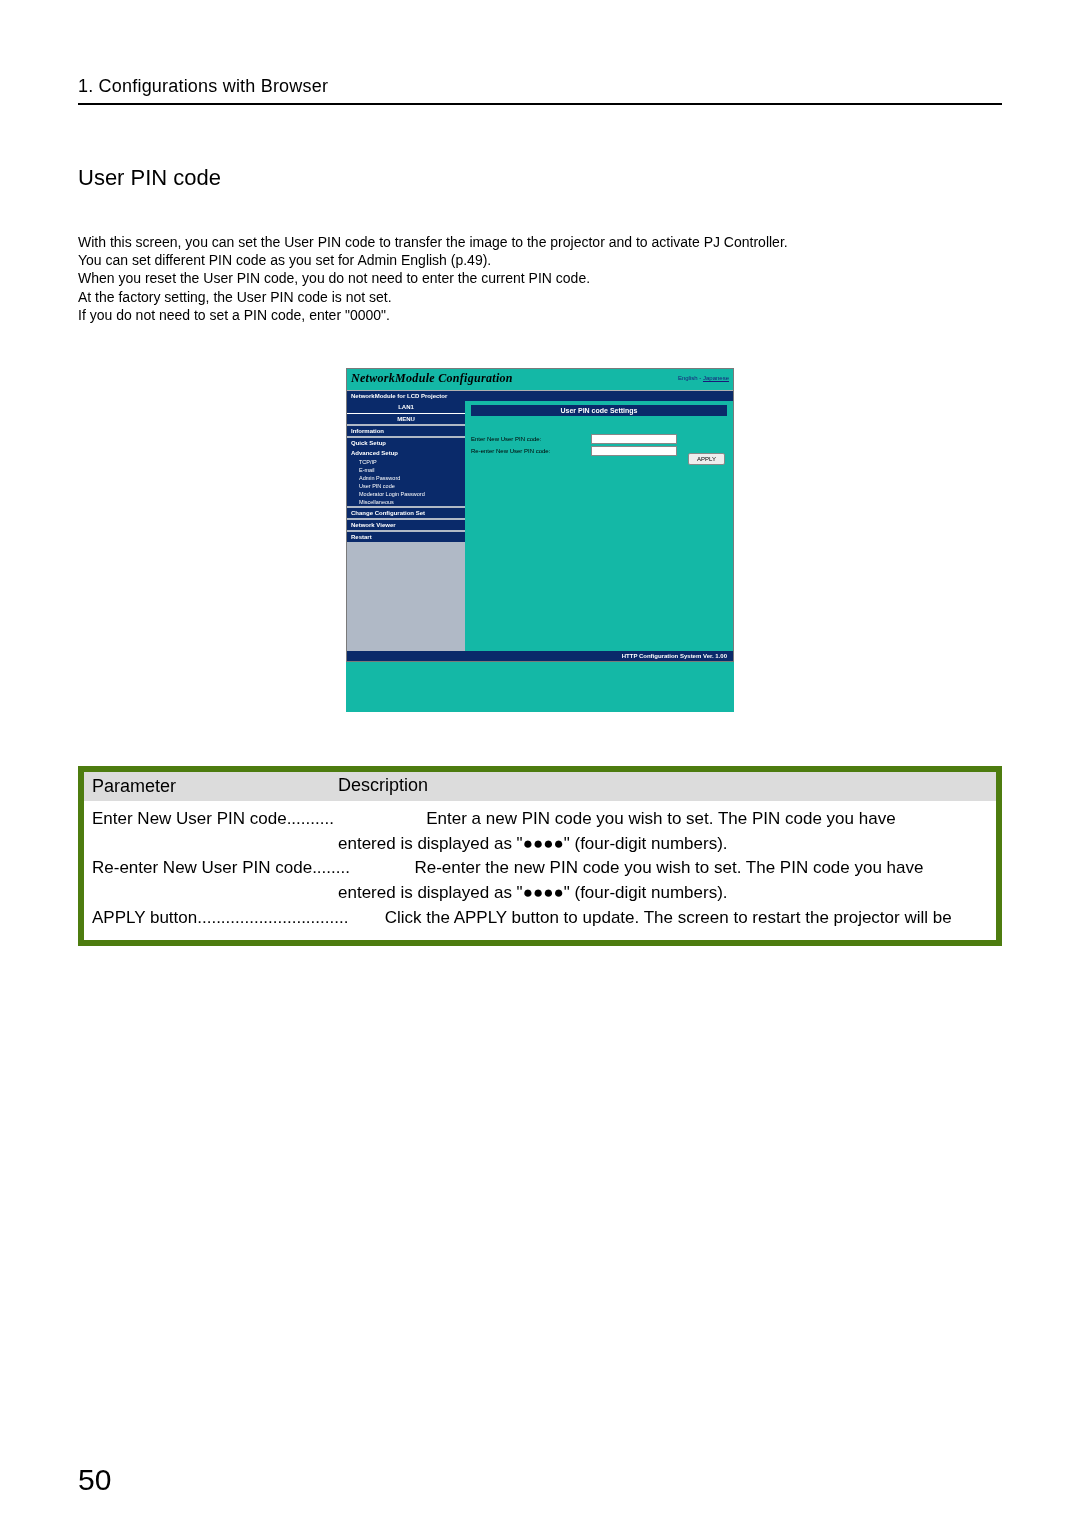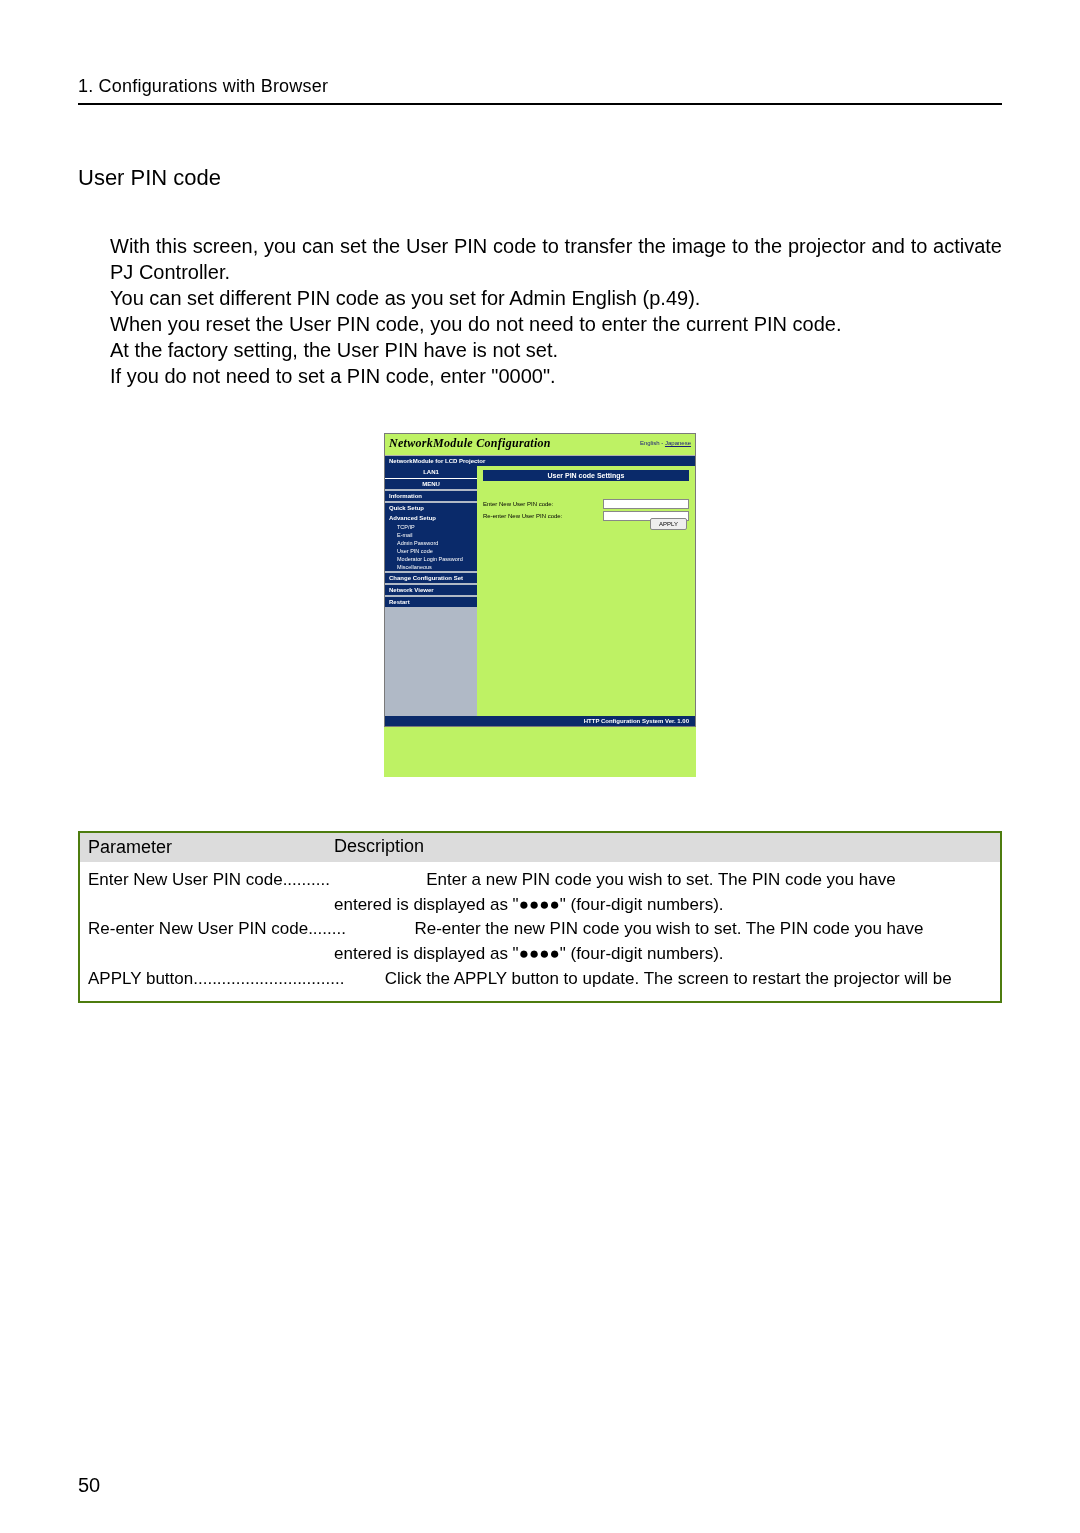--- a/index.html
+++ b/index.html
@@ -1,28 +1,28 @@
 <!DOCTYPE html>
 <html><head>
 <meta charset="utf-8">
 <style>
   * { box-sizing: border-box; margin: 0; padding: 0; }
   html, body { width: 1080px; height: 1533px; background: #fff; font-family: Arial, Helvetica, sans-serif; color: #000; }
   .page { position: relative; width: 1080px; height: 1533px; padding: 76px 78px 0 78px; }
   .chapter-title { font-size: 18px; margin-bottom: 6px; letter-spacing: 0.2px; }
   .hr-thick { border: none; border-top: 2px solid #000; width: 100%; margin-bottom: 60px; }
   .section-title { font-size: 22px; margin-bottom: 42px; }
-  .body-text { font-size: 20px; line-height: 1.3; margin-left: 32px; }
+  .body-text { font-size: 14px; line-height: 1.3; }
   .body-text p { margin: 0; }
   .body-text { margin-bottom: 44px; }
   .justify { text-align: justify; }
 
   
   .figure-wrap { width: 100%; display: flex; justify-content: center; margin-bottom: 54px; }
-  .figure { width: 312px; height: 344px; font-size: 7px; background: #bef264; position: relative; }
+  .figure { width: 388px; height: 344px; font-size: 7px; background: #14b8a6; position: relative; }
   .fig-inner { border: 1px solid #7a7a7a; width: 100%; }
   .fig-header { border-bottom: 1px solid #b0b0b0; padding: 2px 4px 4px 4px; position: relative; }
   .fig-header .title { font-family: Georgia, 'Times New Roman', serif; font-style: italic; font-weight: bold; font-size: 12px; letter-spacing: 0.3px; }
   .fig-header .lang { position: absolute; right: 4px; top: 6px; font-size: 6px; color: #1a1a7a; }
   .fig-header .lang a { color: #1a1a7a; text-decoration: underline; }
   .subtitle-bar { background: #0a2a6a; color: #fff; font-size: 6px; font-weight: bold; padding: 2px 4px; }
   .fig-body { display: flex; height: 250px; }
   .sidebar { width: 118px; background: #b0b9c6; display: flex; flex-direction: column; padding: 0; }
   .side-top { background: #0a2a6a; color: #fff; font-size: 6px; font-weight: bold; text-align: center; padding: 3px 0; border-bottom: 1px solid #fff; }
   .side-menu-label { background: #0a2a6a; color: #fff; font-size: 6px; font-weight: bold; text-align: center; padding: 2px 0; }
@@ -32,49 +32,49 @@
   .side-spacer { flex: 1; background: #b0b9c6; }
   .main-area { flex: 1; padding: 4px 6px; position: relative; }
   .panel-title { background: #0a2a6a; color: #fff; font-size: 7px; font-weight: bold; text-align: center; padding: 2px 0; margin-bottom: 18px; }
   .form-row { display: flex; align-items: center; margin-bottom: 2px; }
   .form-row label { width: 120px; text-align: left; font-size: 6px; padding-right: 4px; }
   .form-row input { width: 86px; height: 10px; border: 1px solid #888; background: #fff; font-size: 6px; }
   .apply-btn { position: absolute; right: 8px; top: 52px; border: 1px solid #888; background: #eee; font-size: 6px; padding: 2px 8px; cursor: pointer; border-radius: 2px; }
   .fig-footer { background: #0a2a6a; color: #fff; font-size: 6px; font-weight: bold; text-align: right; padding: 2px 6px; }
 
   
-  .param-table { width: 100%; border: 2px solid #4d7c0f; font-size: 17px; }
+  .param-table { width: 100%; border: 6px solid #4d7c0f; font-size: 17px; }
   .pt-header { background: #dcdcdc; display: flex; }
   .pt-header .col1 { width: 246px; padding: 4px 8px; font-size: 18px; }
   .pt-header .col2 { flex: 1; padding: 3px 8px; font-size: 18px; }
   .pt-body { padding: 6px 8px 10px 8px; }
   .pt-row { display: flex; line-height: 1.45; text-align: center; }
   .pt-row .label { white-space: nowrap; }
   .pt-row .dots { white-space: nowrap; }
   .pt-row .desc { flex: 1; }
   .pt-cont { padding-left: 246px; line-height: 1.45; }
   .dots-circles { letter-spacing: 0px; }
 
-  .page-number { position: absolute; left: 78px; bottom: 36px; font-size: 20px; }
+  .page-number { position: absolute; left: 78px; bottom: 36px; font-size: 30px; }
 </style>
 </head>
 <body>
 
 <div class="page">
 
   <div class="chapter-title">1. Configurations with Browser</div>
   <hr class="hr-thick">
 
   <div class="section-title">User PIN code</div>
 
   <div class="body-text">
     <p class="justify">With this screen, you can set the User PIN code to transfer the image to the projector and to activate PJ Controller.</p>
     <p>You can set different PIN code as you set for Admin English (p.49).</p>
     <p>When you reset the User PIN code, you do not need to enter the current PIN code.</p>
-    <p>At the factory setting, the User PIN have is not set.</p>
+    <p>At the factory setting, the User PIN code is not set.</p>
     <p>If you do not need to set a PIN code, enter "0000".</p>
   </div>
 
   <div class="figure-wrap">
     <div class="figure">
       <div class="fig-inner">
         <div class="fig-header">
           <span class="title">NetworkModule Configuration</span>
           <span class="lang">
             <span>English</span><span> - </span><a href="#">Japanese</a>

